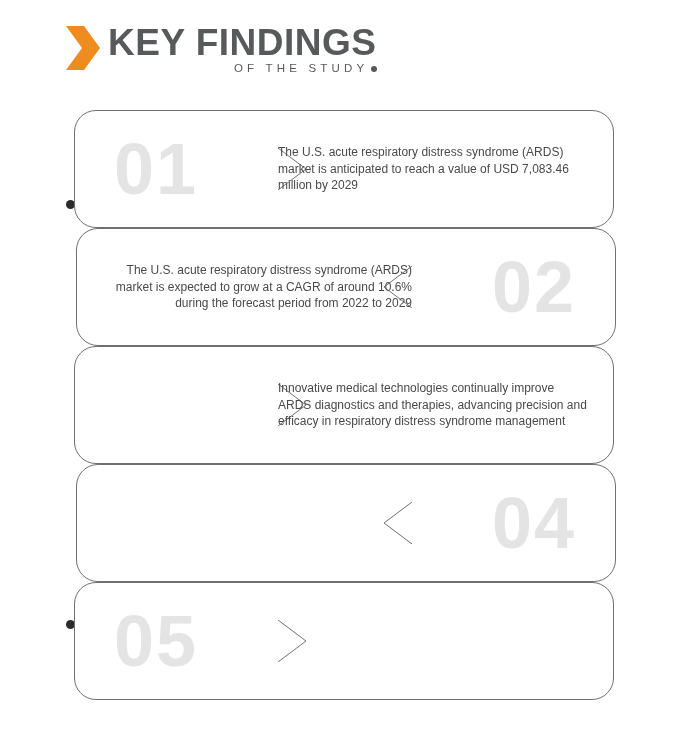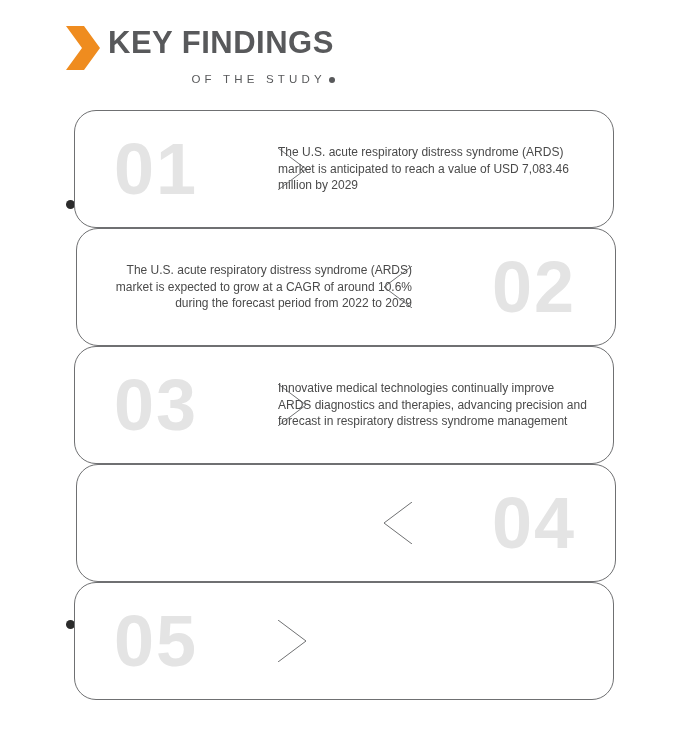--- a/index.html
+++ b/index.html
@@ -29,29 +29,29 @@
     height: 44px;
     margin-right: 8px;
     flex: none;
   }
   .title-block {
     display: flex;
     flex-direction: column;
     justify-content: flex-start;
   }
   .main-title {
-    font-size: 31px;
+    font-size: 37px;
     font-weight: bold;
     letter-spacing: 0.5px;
     color: #58595b;
     line-height: 34px;
     white-space: nowrap;
   }
   .sub-title {
-    margin-top: 13px;
+    margin-top: 2px;
     font-size: 11.5px;
     letter-spacing: 4.2px;
     color: #58595b;
     text-align: right;
     position: relative;
     padding-right: 8px;
   }
   .sub-title .dot-accent {
     position: absolute;
     right: -1px;
@@ -188,25 +188,24 @@
     <div class="bubble"></div>
     <div class="num">02</div>
     <svg class="notch" viewBox="0 0 30 42">
       <path d="M 30 0 L 2 21 L 30 42" fill="#ffffff" stroke="#6f7072" stroke-width="1"></path>
     </svg>
     <div class="text">The U.S. acute respiratory distress syndrome (ARDS) market is expected to grow at a CAGR of around 10.6% during the forecast period from 2022 to 2029</div>
   </div>
 
   <div class="row left" style="top:242px;">
     <div class="bubble"></div>
-    <div class="num">03</div>
     <svg class="notch" viewBox="0 0 30 42">
       <path d="M 0 0 L 28 21 L 0 42" fill="#ffffff" stroke="#6f7072" stroke-width="1"></path>
     </svg>
-    <div class="text">Innovative medical technologies continually improve ARDS diagnostics and therapies, advancing precision and forecast in respiratory distress syndrome management</div>
+    <div class="text">Innovative medical technologies continually improve ARDS diagnostics and therapies, advancing precision and efficacy in respiratory distress syndrome management</div>
   </div>
 
   <div class="row right" style="top:360px;">
     <div class="bubble"></div>
     <div class="num">04</div>
     <svg class="notch" viewBox="0 0 30 42">
       <path d="M 30 0 L 2 21 L 30 42" fill="#ffffff" stroke="#6f7072" stroke-width="1"></path>
     </svg>
   </div>
 

